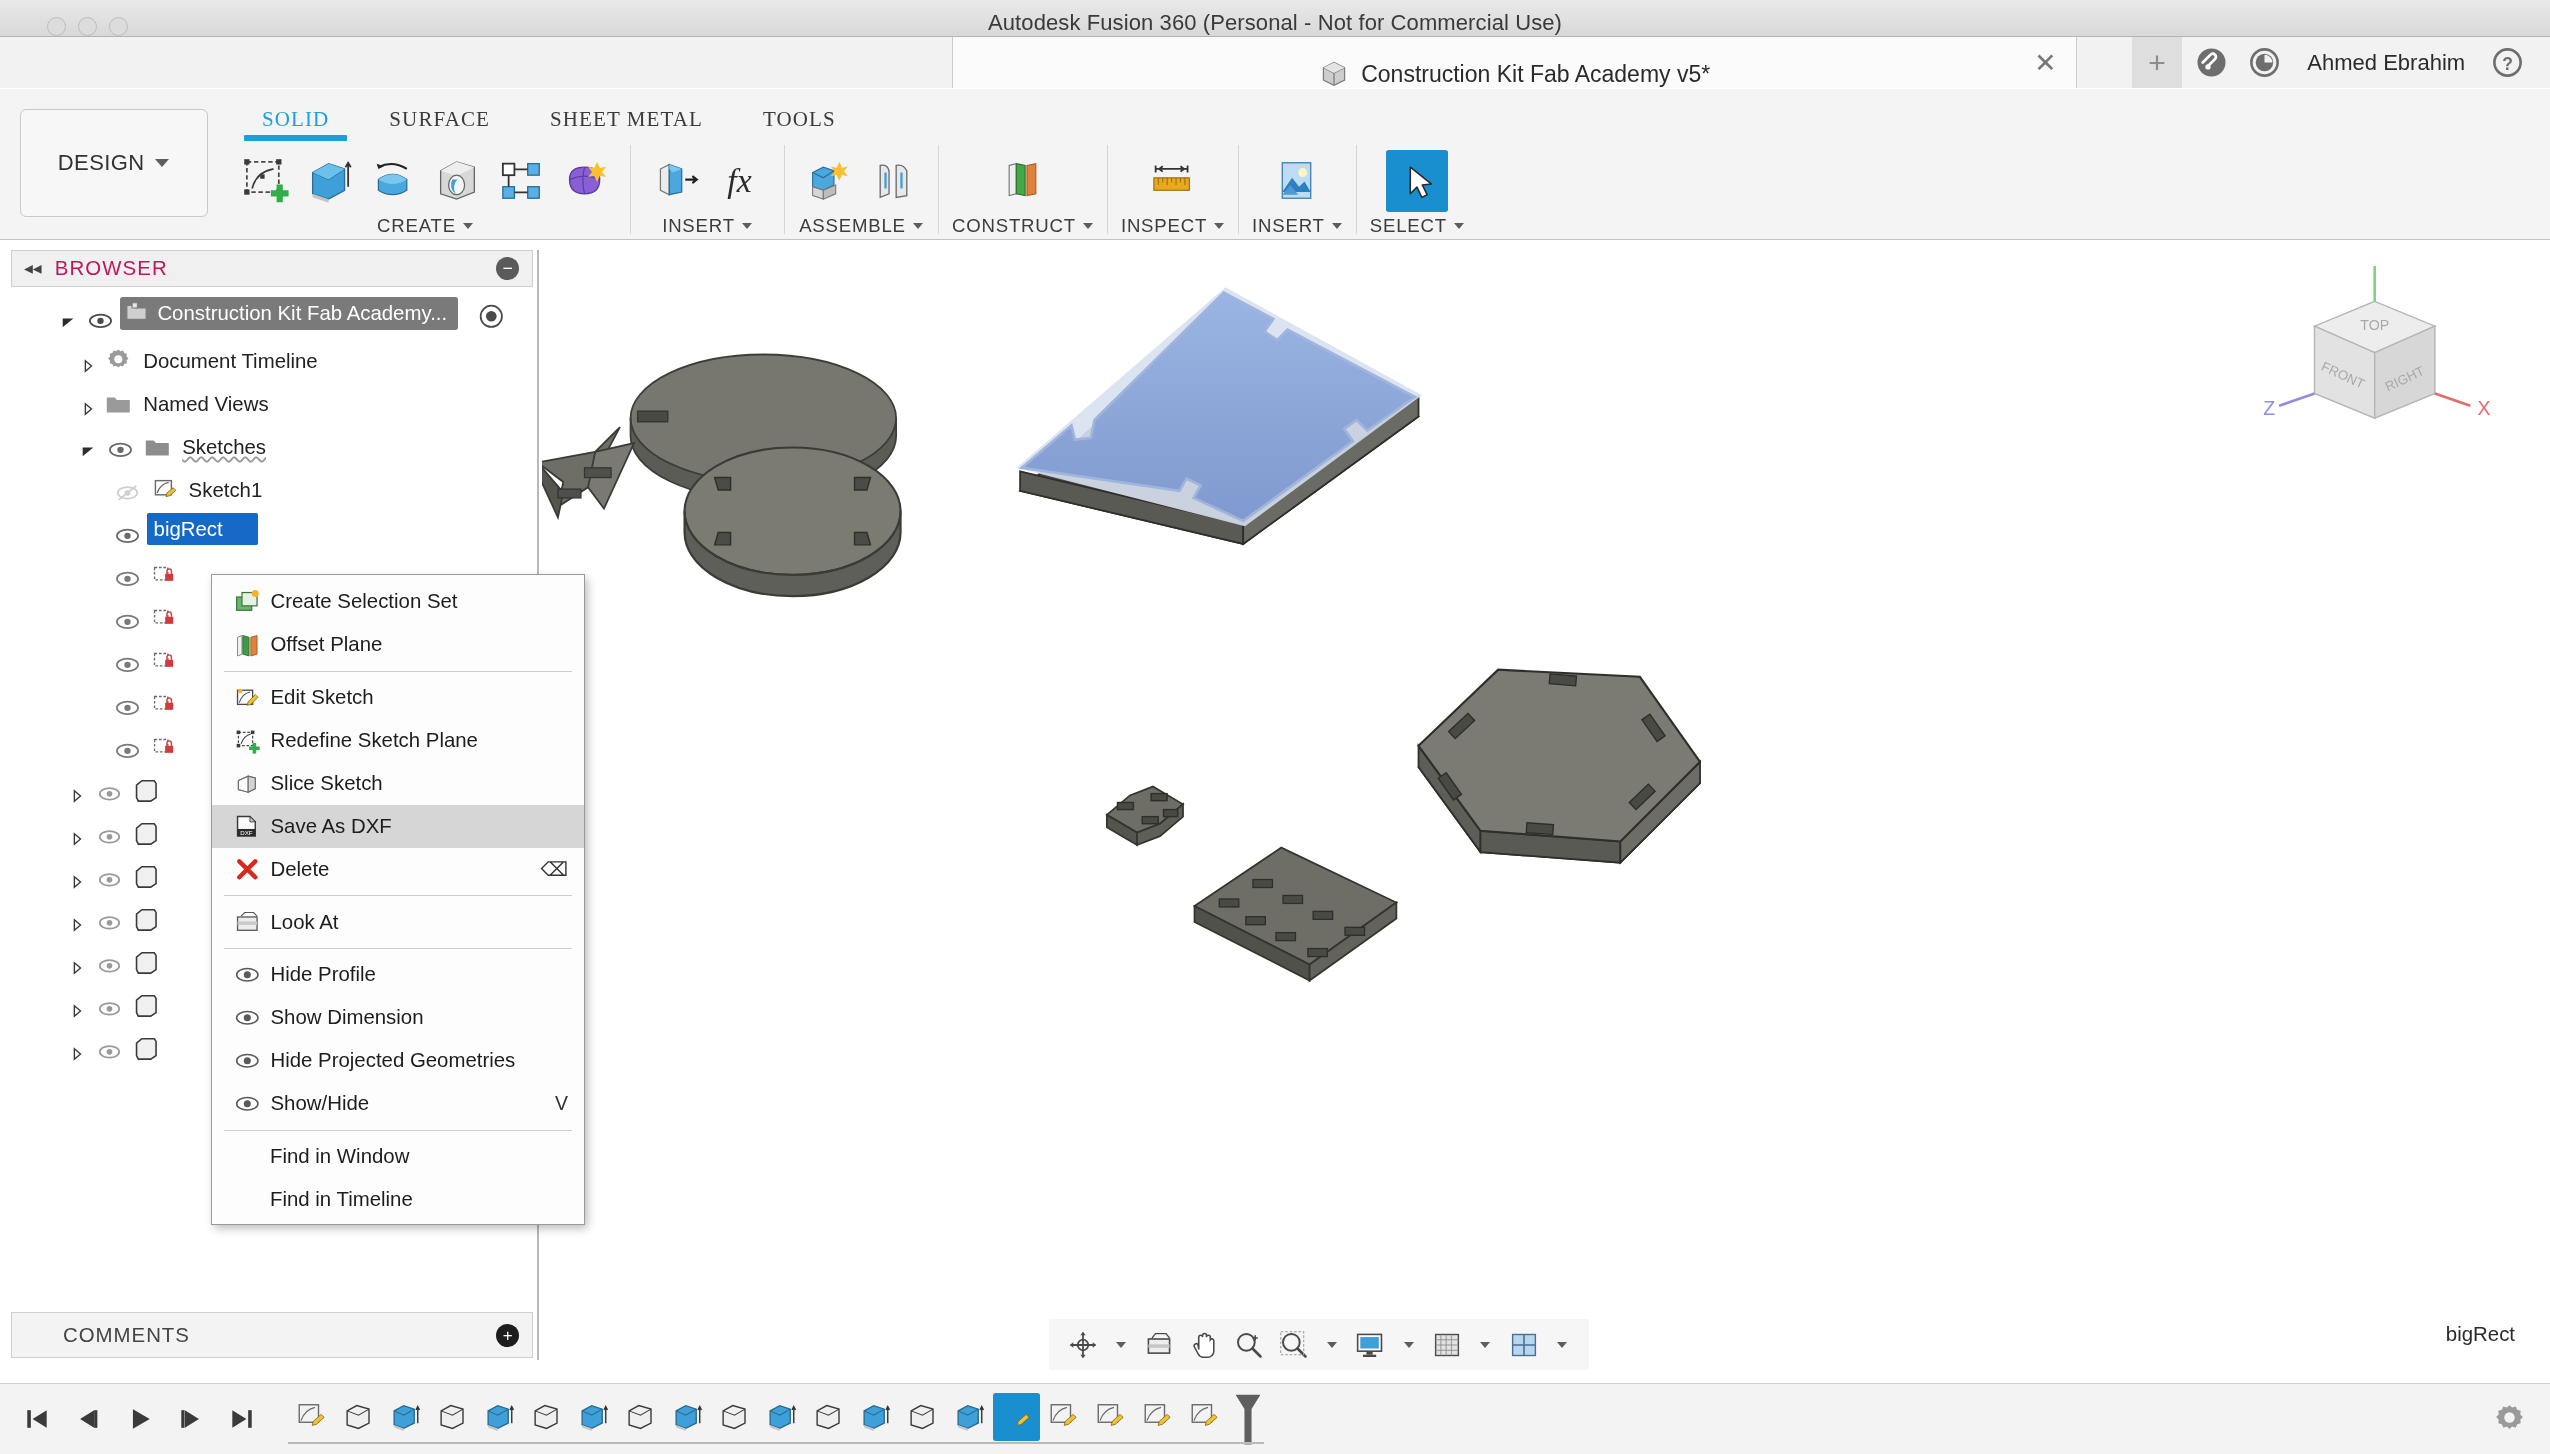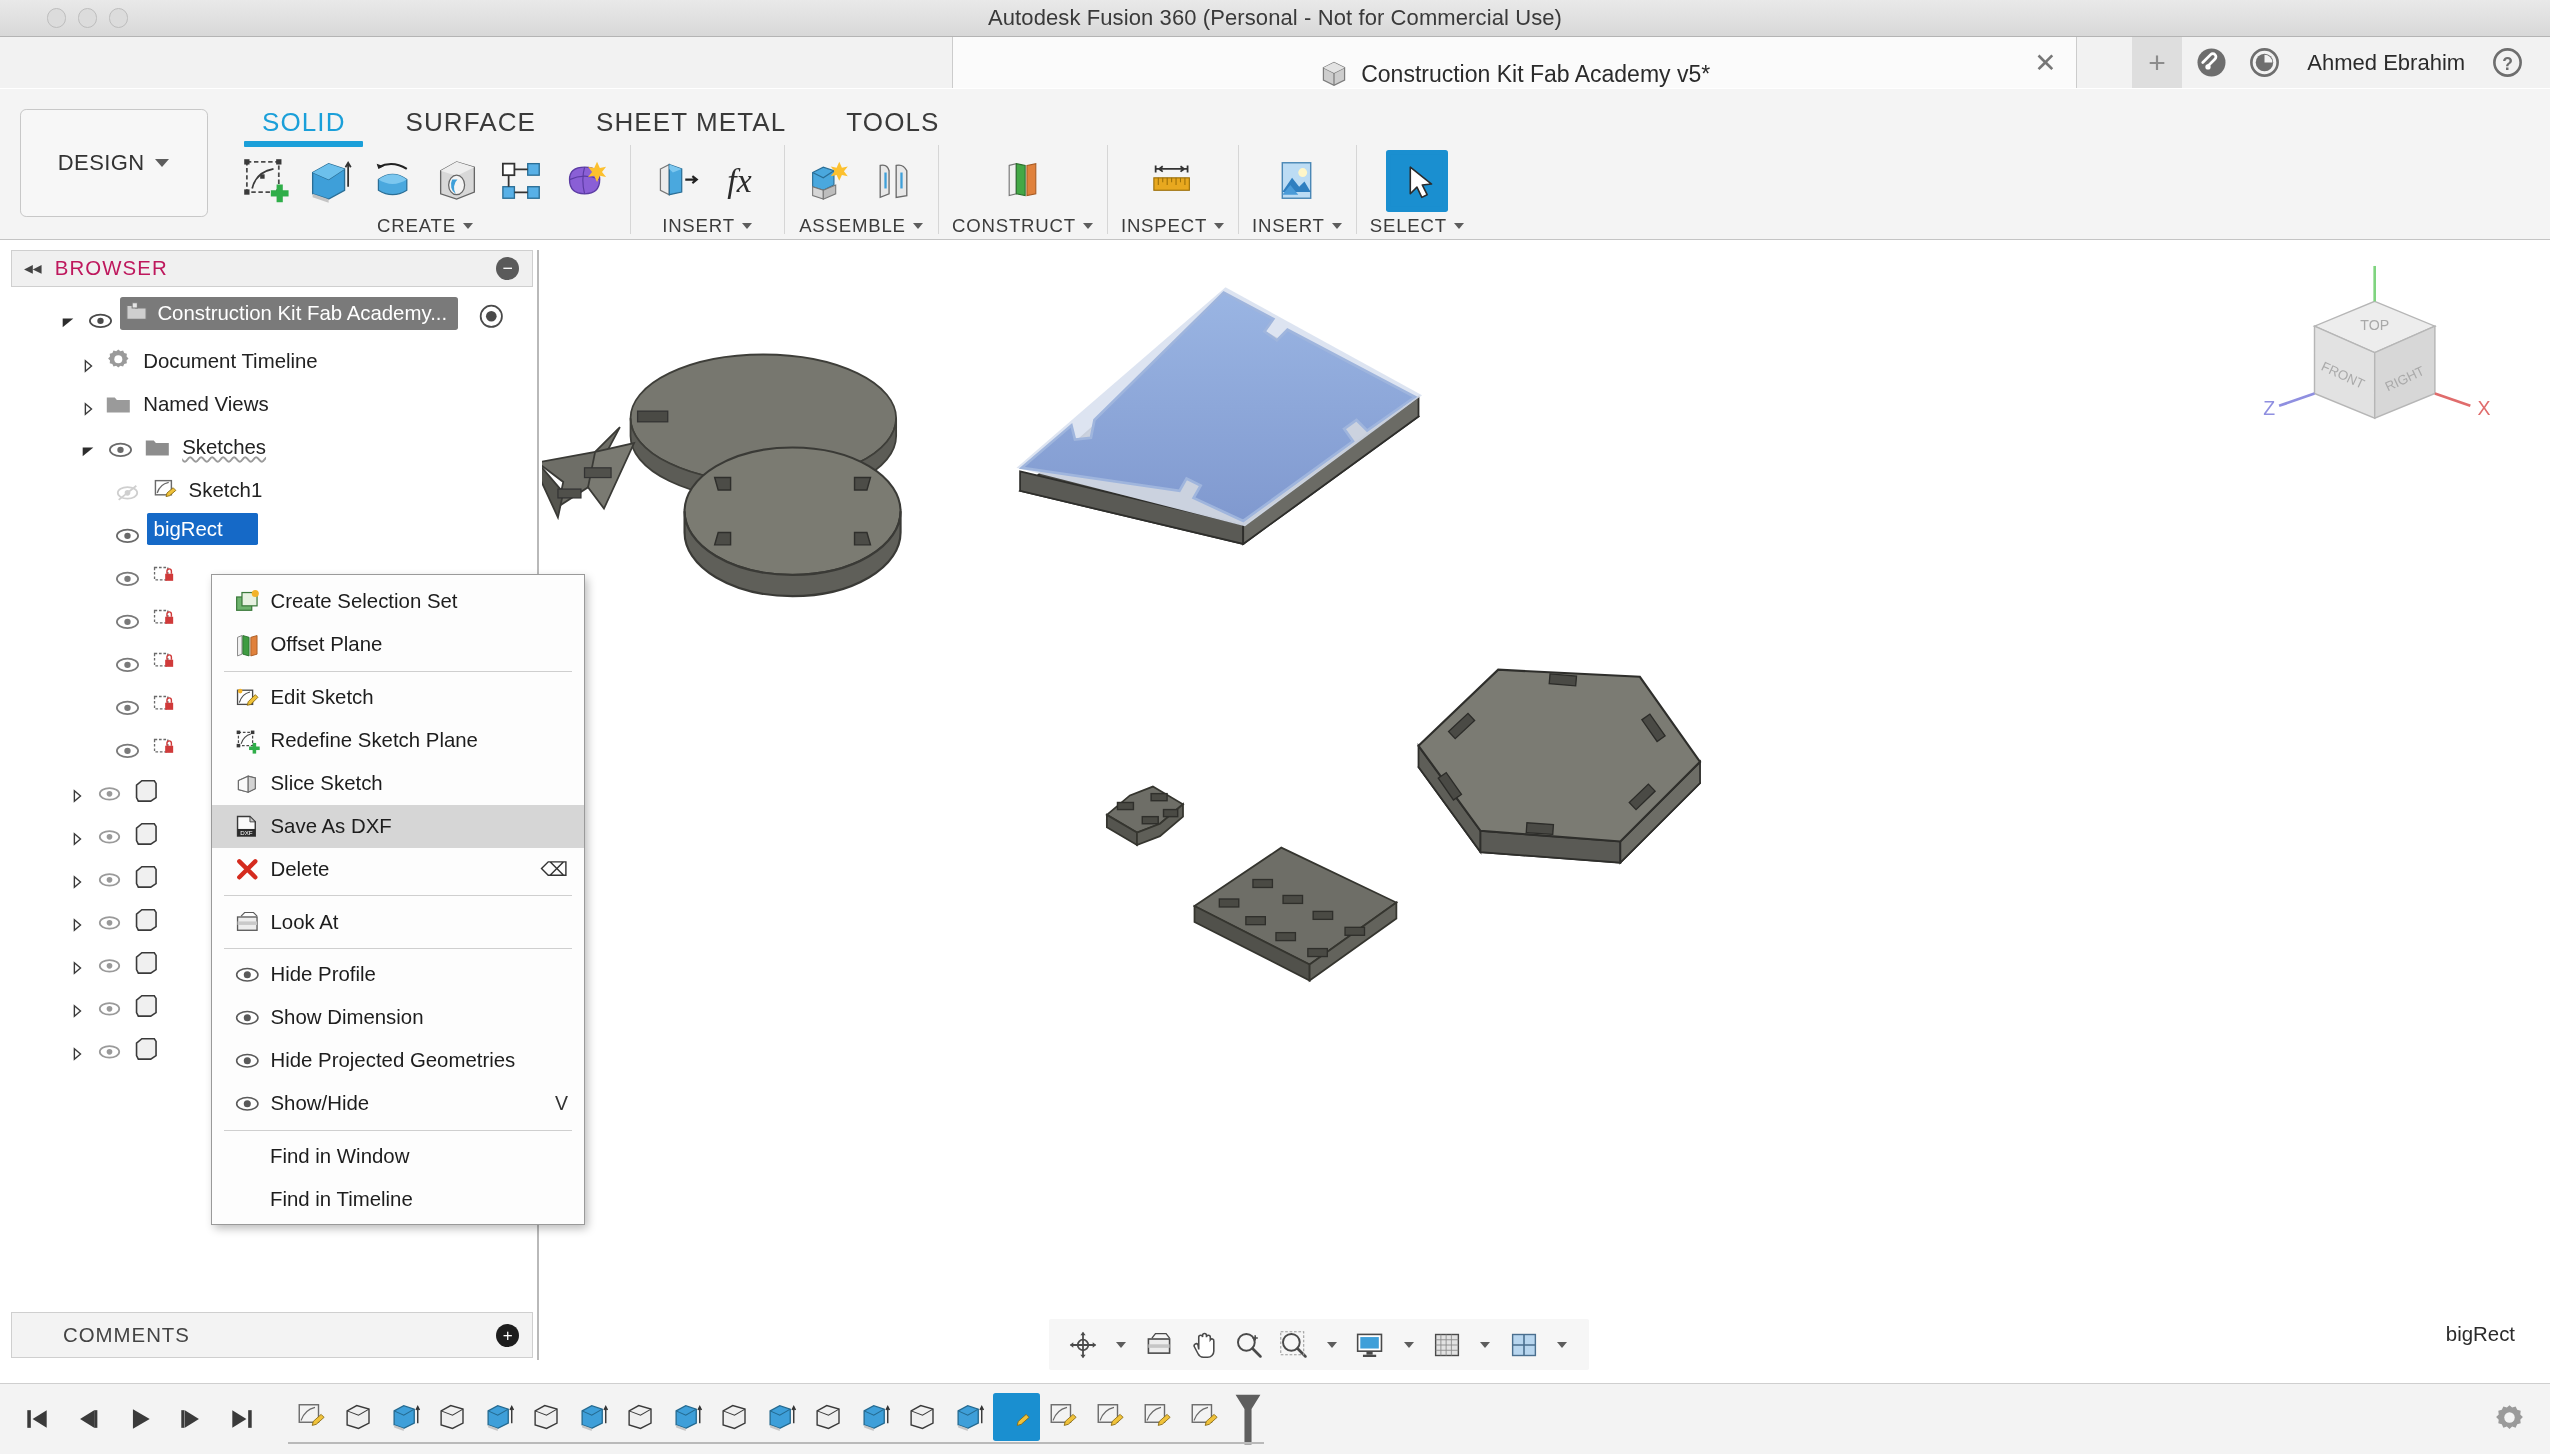--- a/index.html
+++ b/index.html
@@ -2,21 +2,21 @@
 <html style="font-size:14px"><head>
 <meta charset="utf-8">
 <style>
   * { box-sizing: border-box; margin:0; padding:0; }
   html,body { width:2550px; height:1454px; overflow:hidden; background:#fff;
     font-family:"Liberation Sans", sans-serif; -webkit-font-smoothing:antialiased; }
 
   
   .mac-titlebar { position:absolute; left:0; top:0; width:2550px; height:37px;
     background:linear-gradient(#e9e9e9,#d8d8d8); border-bottom:0.9px solid #b4b4b4;
-    display:flex; align-items:center;padding-left:27px; }
+    display:flex; align-items:flex-end;padding-left:27px; }
   .traffic { display:flex; gap:11.5px; margin-left:19.5px; }
   .tl { width:19.5px; height:19.5px; border-radius:50%; background:#dcdcdc;
         border:0.9px solid #bdbdbd; }
   .mac-title { position:absolute; left:0; right:0; text-align:center;
     font-size:22px; color:#3a3a3a; letter-spacing:0.1px; }
 
   
   .app-header { position:absolute; left:0; top:37px; width:2550px; height:51px;
     background:#f2f2f2; display:flex; align-items:center; }
   .qat { position:absolute; left:0; top:37px; height:51px; width:354px;
@@ -43,22 +43,22 @@
 
   
   .ribbon { position:absolute; left:0; top:89px; width:2550px; height:151px;
     background:#f4f4f4; border-bottom:0.9px solid #c4c4c4; }
   .design-box { position:absolute; left:19.5px; top:19.5px; width:188px; height:108px;
     background:#f7f7f7; border:0.9px solid #c8c8c8; border-radius:6.2px;
     display:flex;align-items:center;justify-content:center; gap:10.6px; cursor:pointer; }
   .design-label { font-size:22px; color:#333; letter-spacing:0.4px; }
 
   .tabstrip { position:absolute; left:232px; top:12.4px; display:flex; gap:0; }
-  .rtab { font-size:26px; color:#3a3a3a; letter-spacing:1.1px; padding:5.3px 30px 8.9px;
-    cursor:pointer; position:relative; }
+  .rtab { font-size:21px; color:#3a3a3a; letter-spacing:1.1px; padding:5.3px 30px 8.9px;
+    cursor:pointer; position:relative;font-family:Liberation Serif, serif; }
   .rtab.active { color:#1a9fd9; }
   .rtab.active:after { content:""; position:absolute; left:12.4px; right:12.4px; bottom:0;
     height:5.3px; background:#1a9fd9; border-radius:0.9px; }
 
   .panels { position:absolute; left:220px; top:51px; display:flex; align-items:flex-end;
     height:97px; }
   .panel { display:flex; flex-direction:column; align-items:center;
     padding:0 14px; position:relative; height:97px; justify-content:flex-end; }
   .panel + .panel:before { content:""; position:absolute; left:0; top:5.3px; bottom:3.5px;
     width:0.9px; background:#d6d6d6; }

